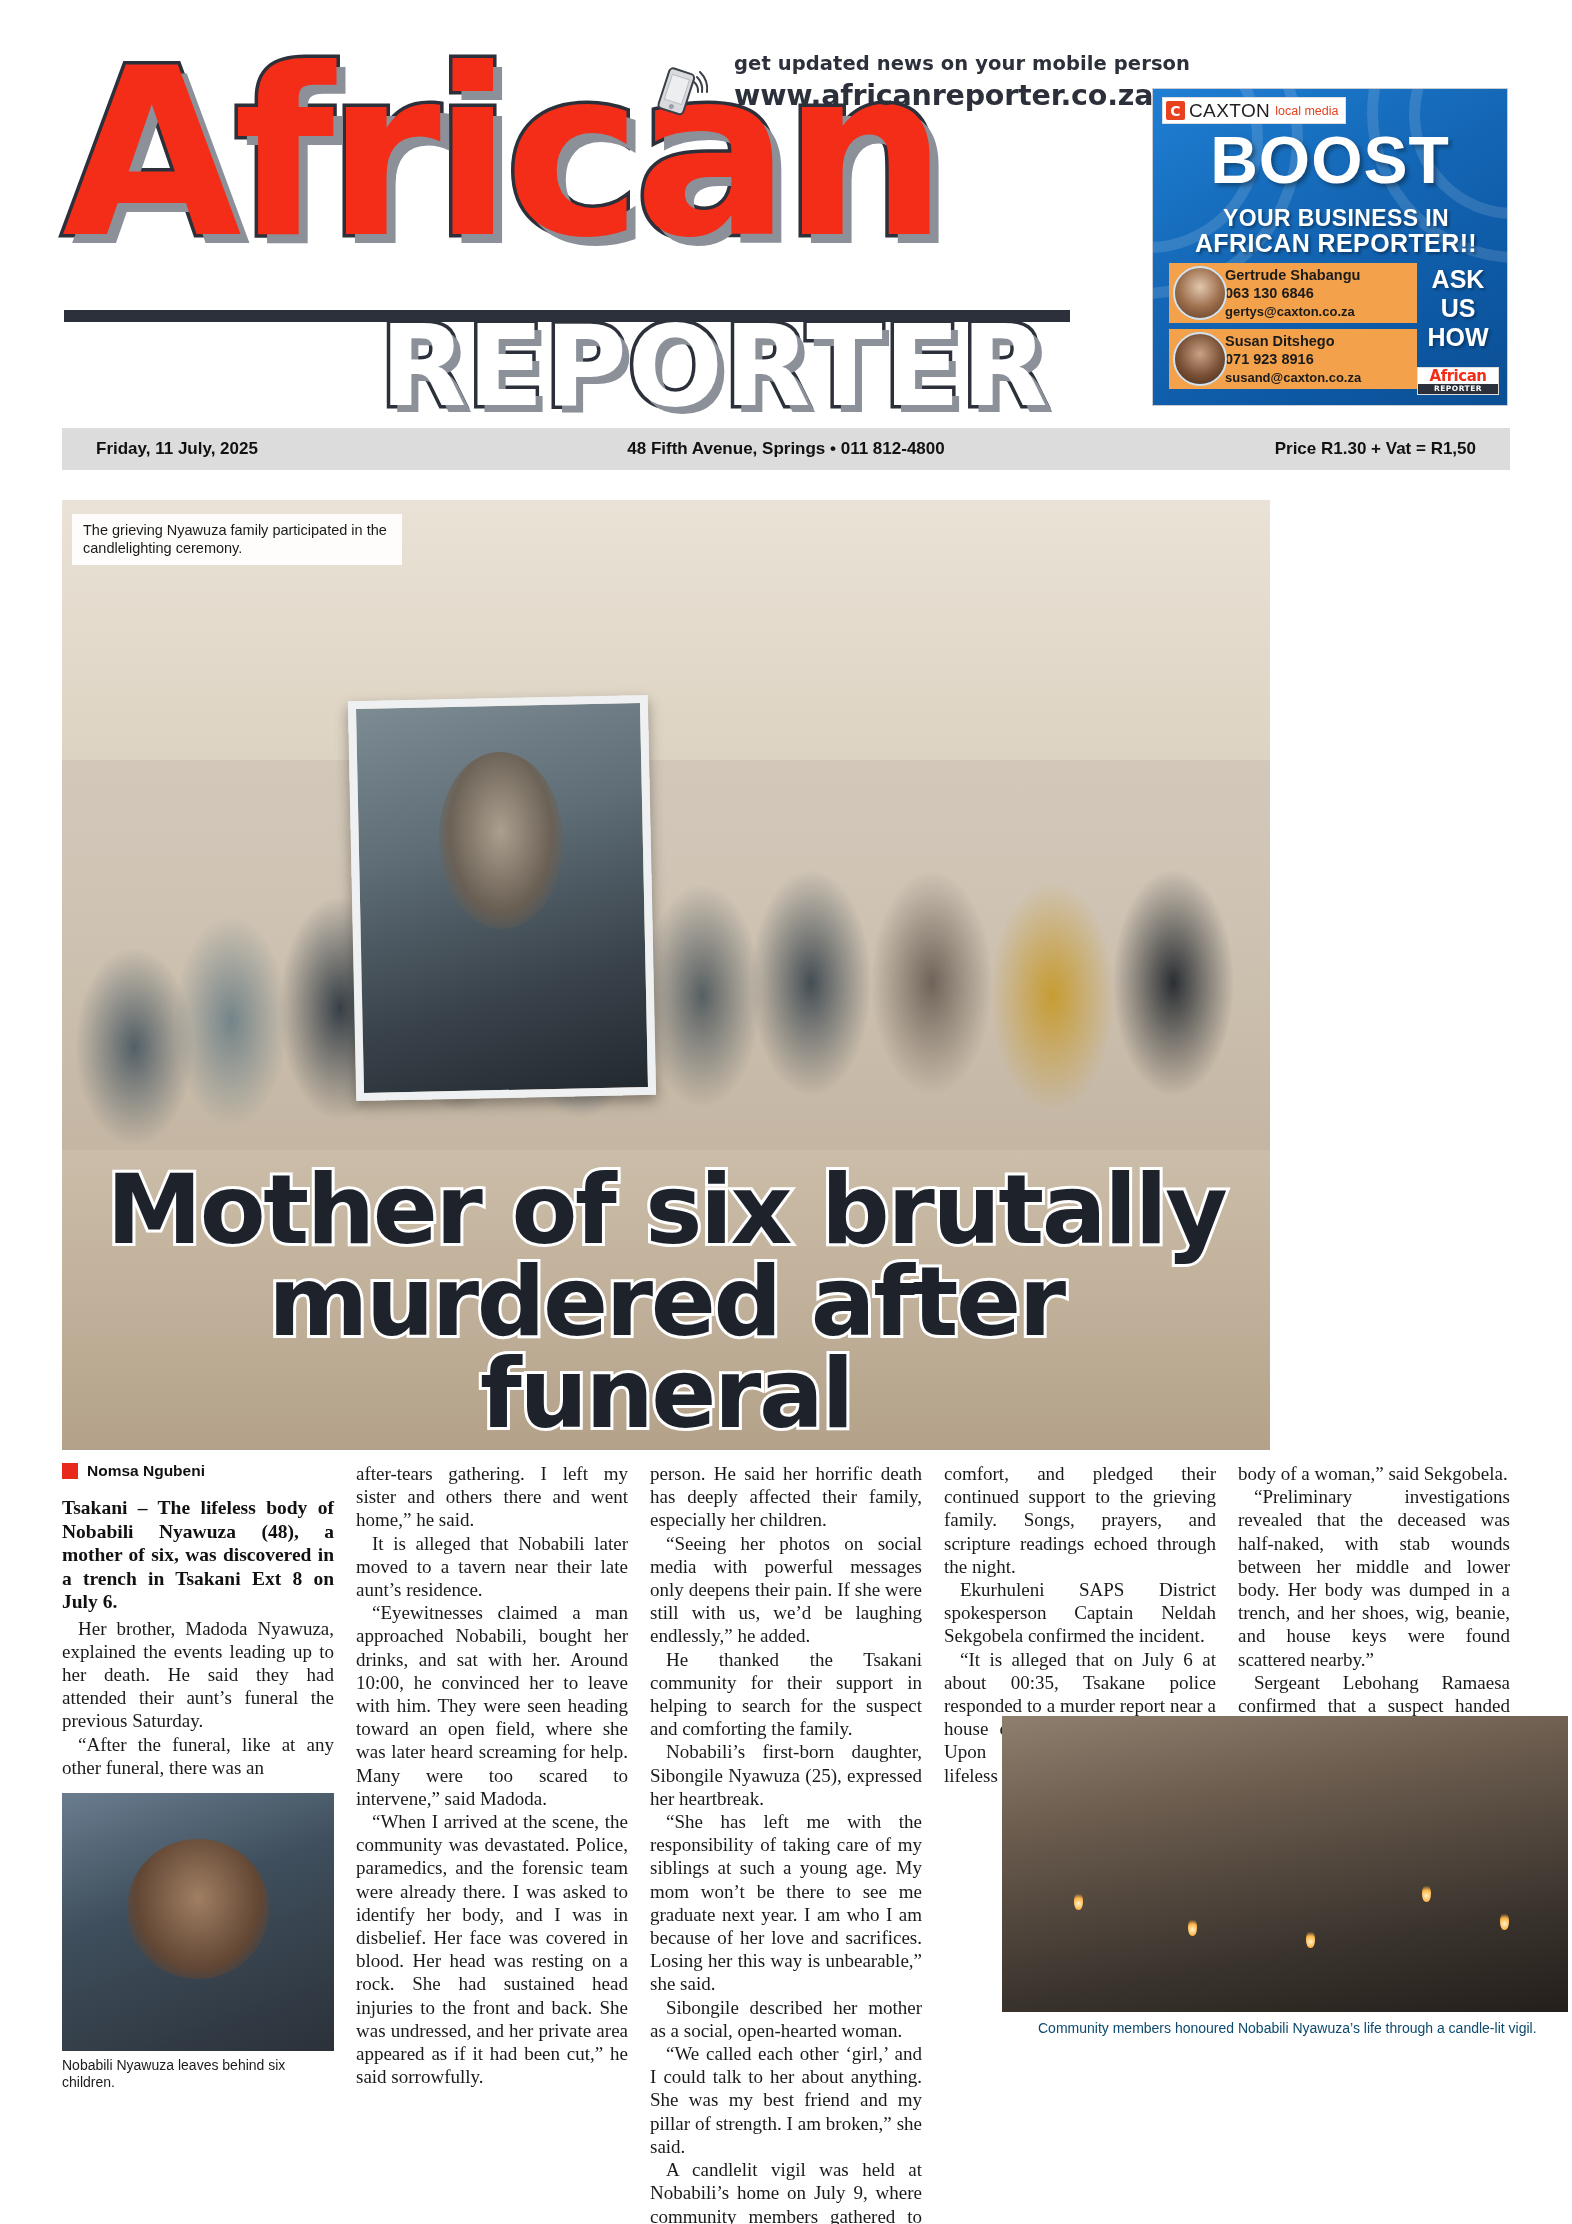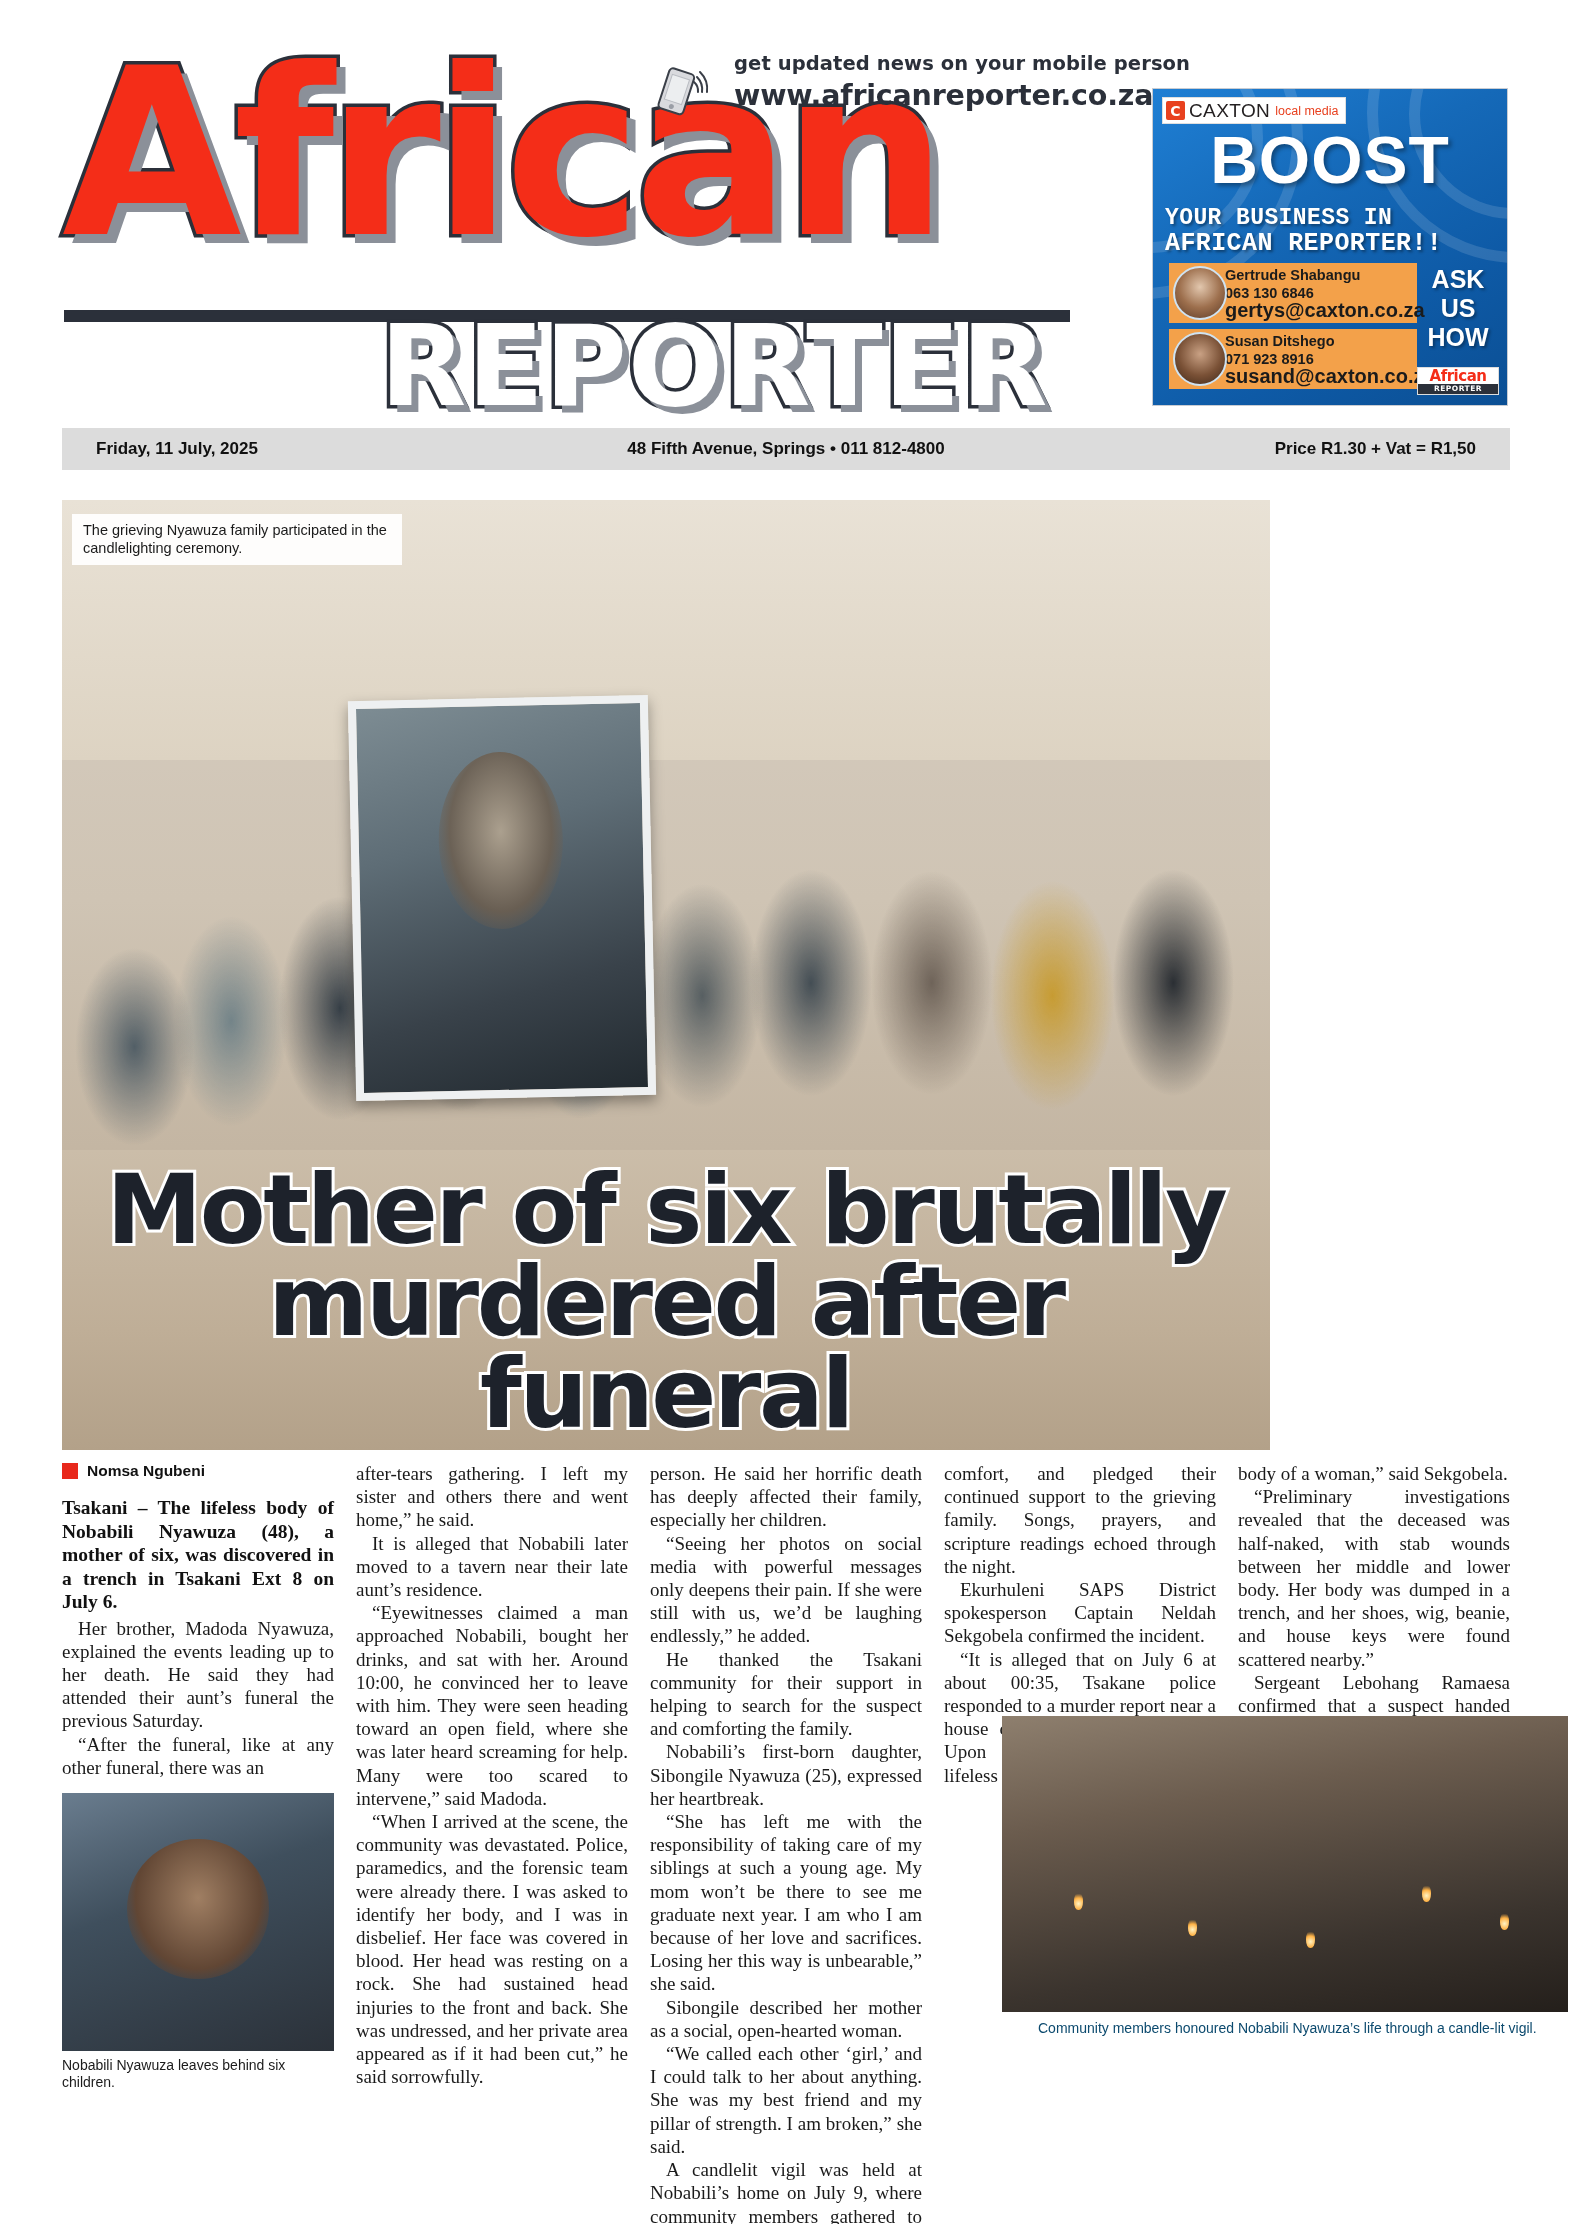--- a/index.html
+++ b/index.html
@@ -89,22 +89,22 @@
     font-family:"Liberation Sans",sans-serif; font-weight:400; font-size: 12.5px;
     color:#e8411f; margin-left: 5px;
   }
 
   .boost {
     position:absolute; left: 0; right: 0; top: 36px; text-align:center;
     font-family:"Liberation Sans",sans-serif; font-weight:700; font-size: 66px; line-height: 70px;
     color:#fff; letter-spacing: 1px; text-shadow: 3px 3px 4px rgba(0,0,0,0.35);
   }
   .boost-sub1, .boost-sub2 {
-    position:absolute; left:0; right:0; text-align:left;
-    font-family:Liberation Mono, monospace; font-weight:700; color:#fff;
+    position:absolute; left:0; right:0; text-align:center;
+    font-family:Liberation Sans, sans-serif; font-weight:700; color:#fff;
     text-shadow: 2px 2px 3px rgba(0,0,0,0.4); letter-spacing: 0.4px; margin-left: 12px;
   }
   .boost-sub1 { top: 116px; font-size: 23px; }
   .boost-sub2 { top: 140px; font-size: 25px; }
 
   .contact-row {
     position:absolute; left: 16px; width: 248px; height: 60px;
     background:#f3a14a; display:flex; align-items:center;
   }
   .contact-row.r1 { top: 174px; }
@@ -112,21 +112,21 @@
   .contact-row .c-text { margin-left: 56px; }
   .contact-row .c-name {
     font-family:"Liberation Sans",sans-serif; font-weight:700; font-size: 14.5px; color:#1b1b1b;
     line-height: 17px; white-space: nowrap;
   }
   .contact-row .c-phone {
     font-family:"Liberation Sans",sans-serif; font-weight:700; font-size: 14.5px; color:#1b1b1b;
     line-height: 17px; white-space: nowrap;
   }
   .contact-row .c-email {
-    font-family:"Liberation Sans",sans-serif; font-weight:700; font-size: 20px; color:#1b1b1b;
+    font-family:"Liberation Sans",sans-serif; font-weight:700; font-size: 13px; color:#1b1b1b;
     line-height: 17px; white-space: nowrap;
   }
   .avatar {
     position:absolute; left: 4px; top: 3px; width: 54px; height: 54px; border-radius:50%;
     background: radial-gradient(circle at 50% 38%, #e2c7ae 0%, #9d6f4d 52%, #5b3a25 100%);
     border: 2px solid #cfe3f2; overflow:hidden;
   }
   .avatar.a2 { background: radial-gradient(circle at 50% 40%, #c9a184 0%, #7a5136 55%, #3d2617 100%); }
 
   .askus {

